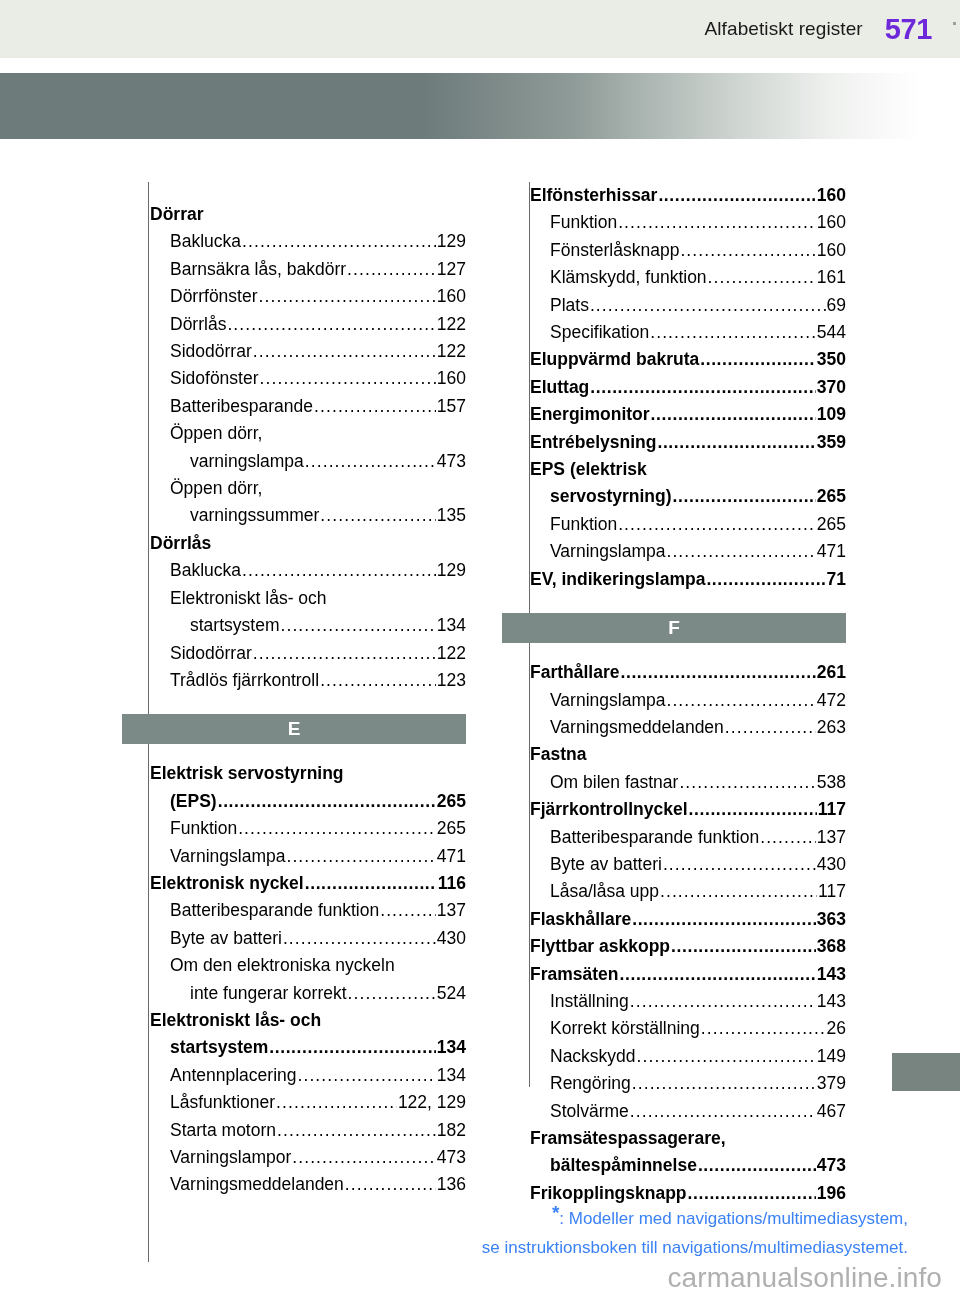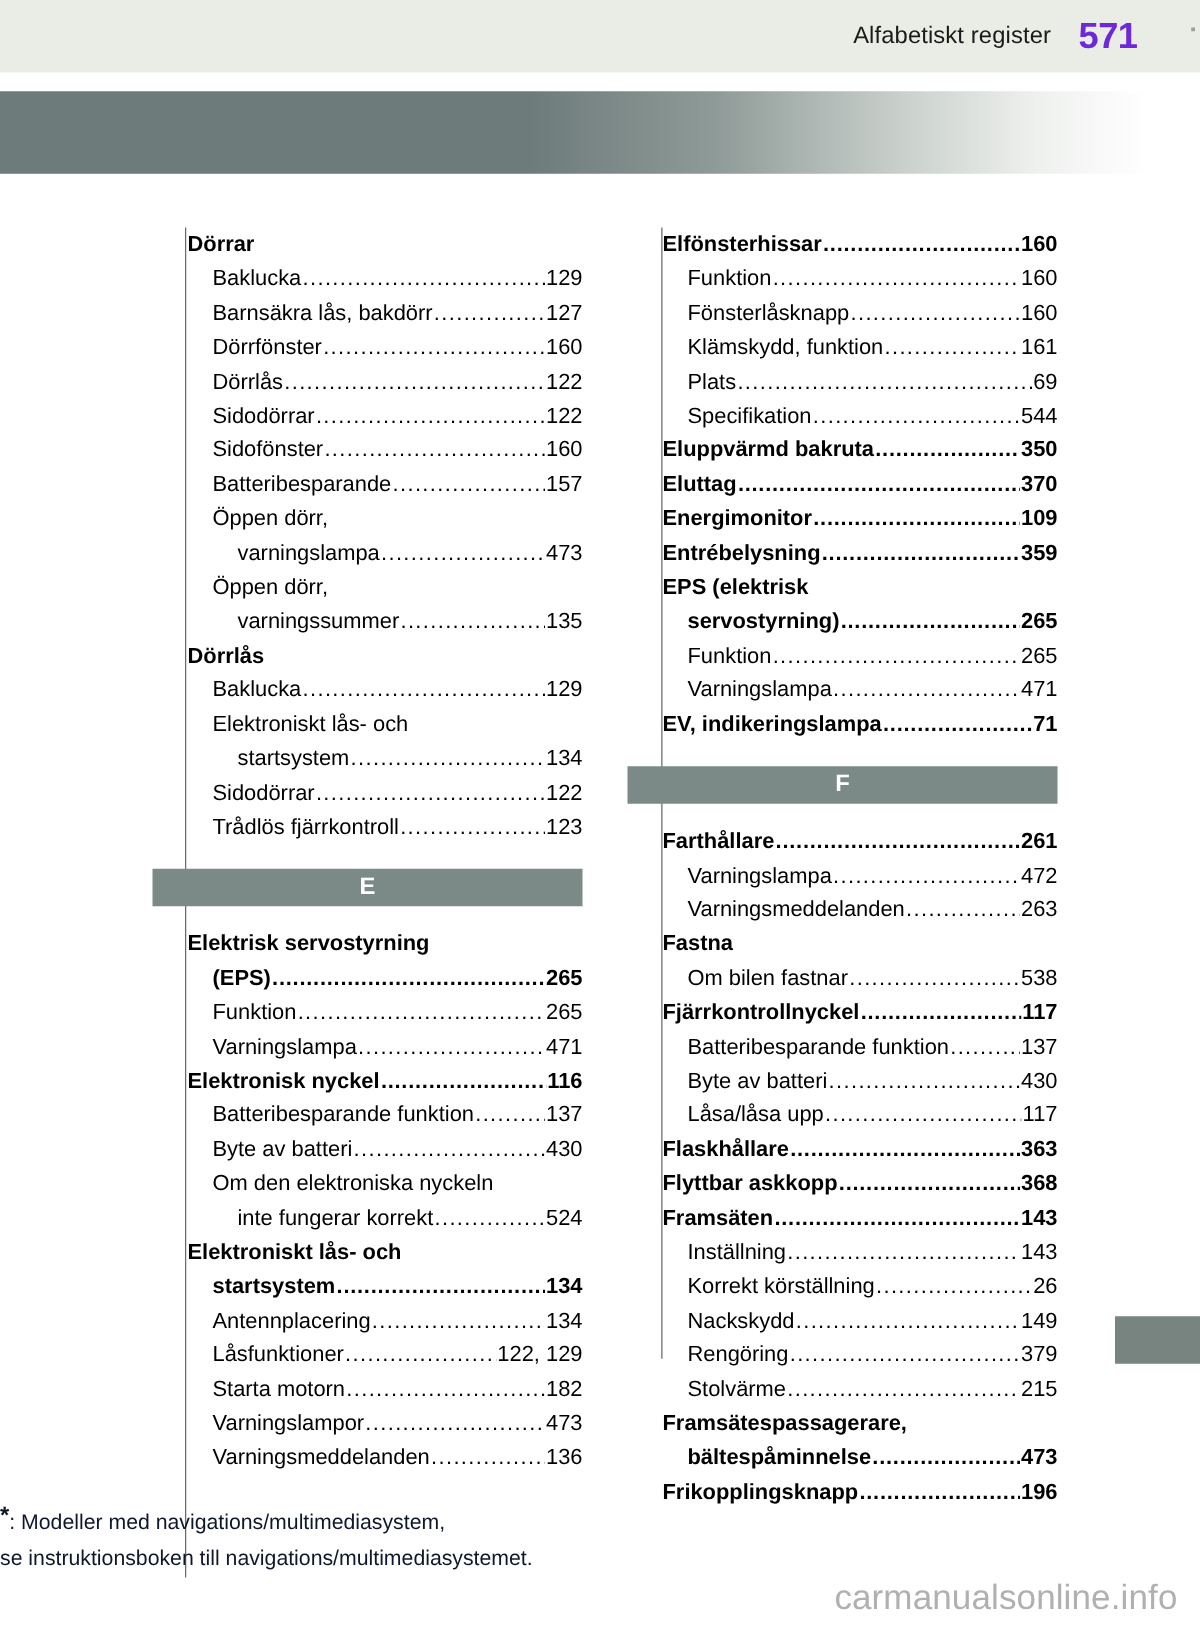--- a/index.html
+++ b/index.html
@@ -17,21 +17,21 @@
 
   
   .header-band {
     position: absolute;
     left: 0; top: 0;
     width: 960px; height: 58px;
     background: #eaece6;
   }
   .header-inner {
     position: absolute;
-    right: 50px; top: 0;
+    right: 28px; top: 0;
     height: 58px;
     display: flex;
     align-items: center;
     gap: 22px;
   }
   .header-title {
     font-size: 19px;
     color: #1a1a1a;
     letter-spacing: .1px;
   }
@@ -61,21 +61,21 @@
     position: absolute;
     left: 0; top: 182px;
     width: 960px;
     height: 1000px;
   }
   .col {
     position: absolute;
     top: 0;
     width: 344px;
   }
-  .col-left  { left: 122px; }
+  .col-left  { left: 122px; margin-top: 19px; }
   .col-right { left: 502px; }
 
   .rule {
     position: absolute;
     top: 0;
     width: 1px;
     background: #6a6a6a;
   }
   .rule-left  { left: 148px;  height: 1080px; }
   .rule-right { left: 529px;  height: 905px; }
@@ -130,23 +130,23 @@
     right: 0; top: 1053px;
     width: 68px; height: 38px;
     background: #77847f;
   }
 
   
   .footnote {
     position: absolute;
     left: 0; top: 1198px;
     width: 908px;
-    text-align: left;
+    text-align: right;
     font-size: 17px;
-    color: #0f172a;
+    color: #3b82f6;
     line-height: 29px;
   }
   .footnote .star {
     font-weight: bold;
     font-size: 19px;
     vertical-align: 5px;
   }
 
   
   .watermark {
@@ -490,21 +490,21 @@
         <span class="page">149</span>
       </div>
       <div class="entry lvl-sub">
         <span class="label">Rengöring</span>
         <span class="dots">..............................................................</span>
         <span class="page">379</span>
       </div>
       <div class="entry lvl-sub">
         <span class="label">Stolvärme</span>
         <span class="dots">..............................................................</span>
-        <span class="page">215</span>
+        <span class="page">467</span>
       </div>
       <div class="entry lvl-head no-dots">
         <span class="label">Framsätespassagerare,</span>
         <span class="page"></span>
       </div>
       <div class="entry lvl-head-cont">
         <span class="label">bältespåminnelse</span>
         <span class="dots">..............................................................</span>
         <span class="page">473</span>
       </div>

